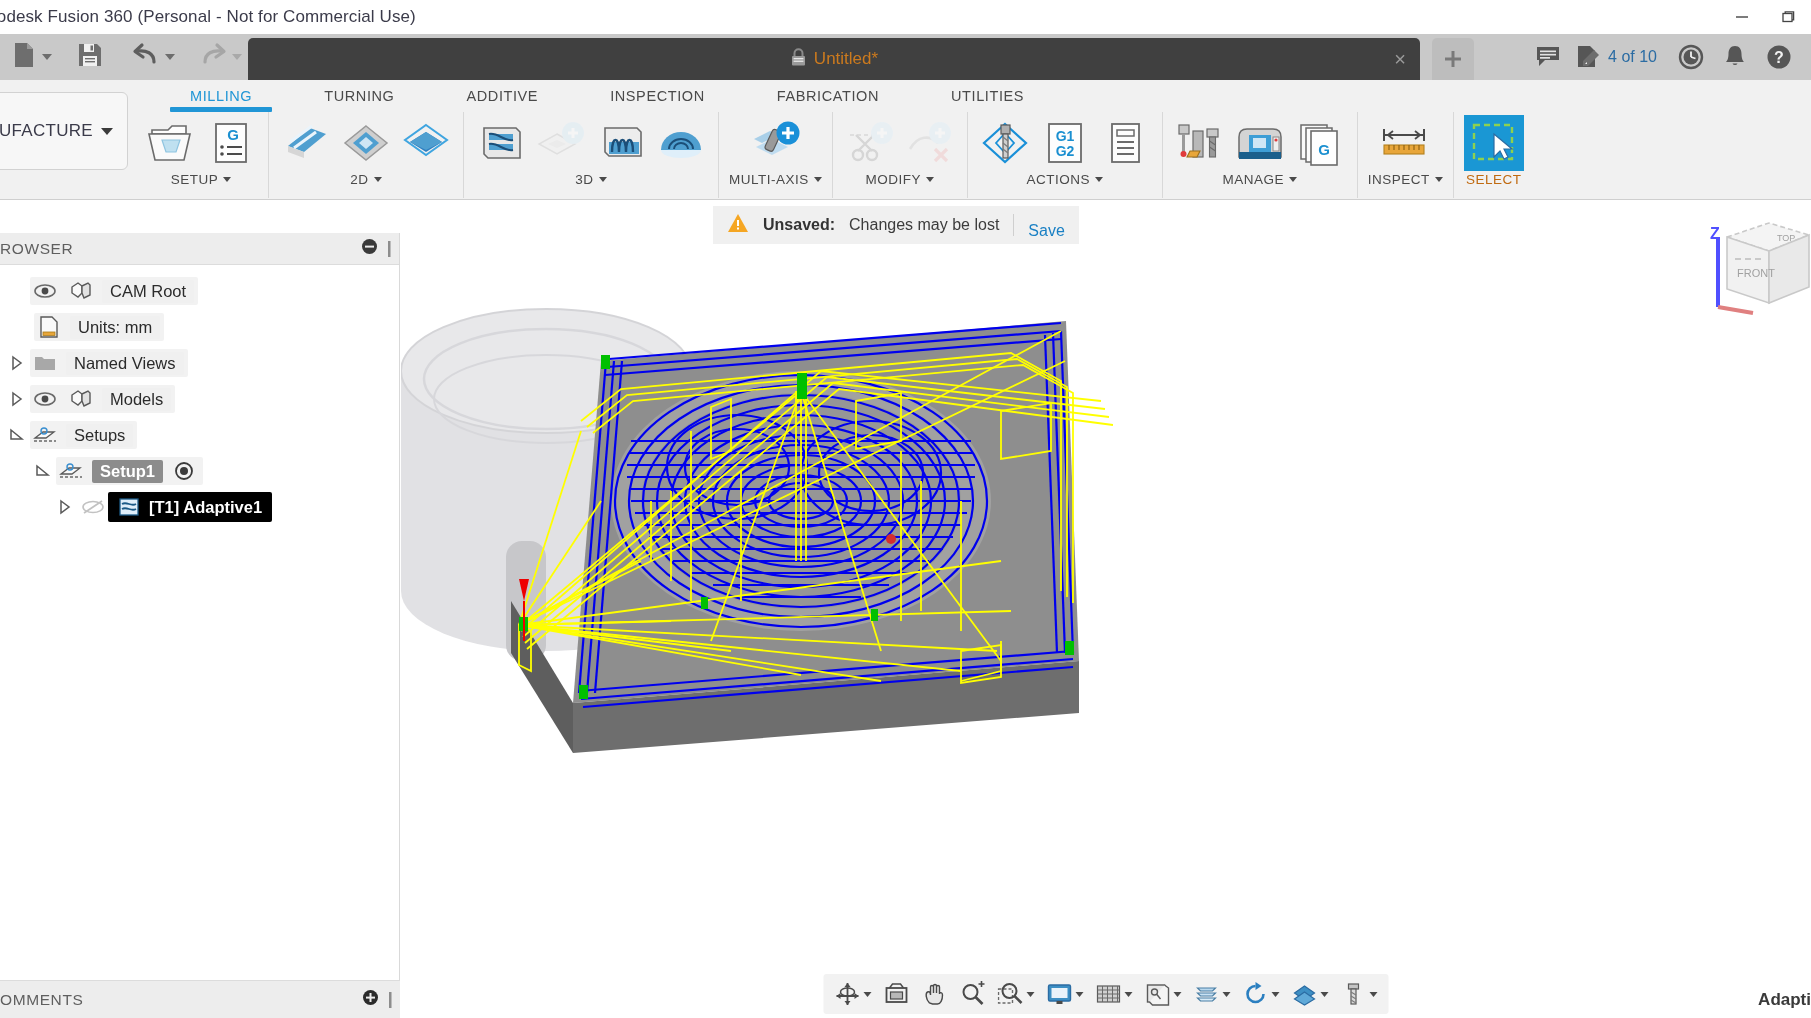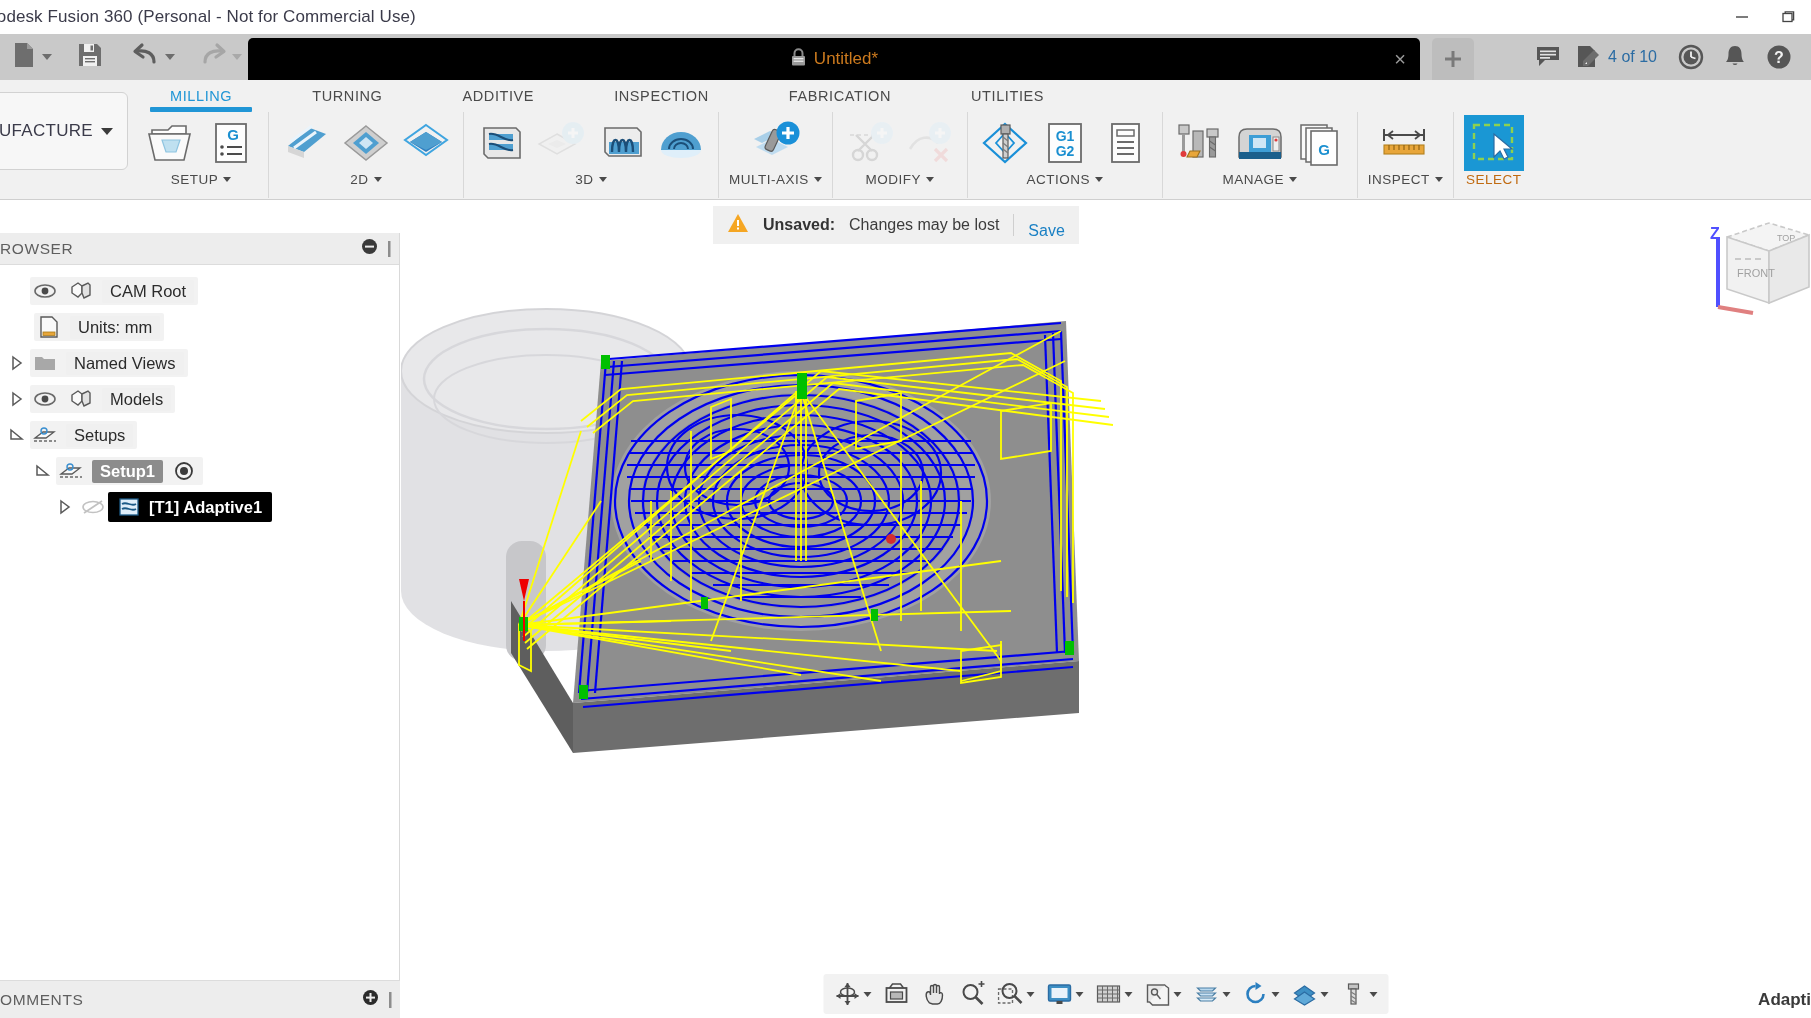--- a/index.html
+++ b/index.html
@@ -44,21 +44,21 @@
   }
   .qat-caret {
     width: 0; height: 0; margin-left: 5px;
     border-left: 5px solid transparent; border-right: 5px solid transparent;
     border-top: 6px solid #6d6d6d;
   }
   .qat-caret.dim { border-top-color: #a9a9a9; }
 
   .doctab {
     position: absolute; left: 248px; top: 38px; width: 1172px; height: 42px;
-    background: #000000; border-radius: 5px 5px 0 0;
+    background: #404040; border-radius: 5px 5px 0 0;
     display: flex; align-items: center; justify-content: center;
   }
   .doctab-inner { display: flex; align-items: center; gap: 7px; }
   .doctab-title { font-size: 17px; color: #cc7a1e; }
   .doctab-close {
     position: absolute; right: 14px; top: 50%; transform: translateY(-50%);
     font-size: 20px; color: #9a9a9a; line-height: 1;
   }
   .newtab {
     position: absolute; left: 1432px; top: 38px; width: 42px; height: 42px;
@@ -80,22 +80,22 @@
   }
   .ws-chip {
     position: absolute; left: -128px; top: 12px; width: 256px; height: 78px;
     background: #f7f7f7; border: 1px solid #d2d2d2; border-radius: 6px;
     display: flex; align-items: center; justify-content: flex-end;
     padding-right: 14px; gap: 8px;
   }
   .ws-chip-label { font-size: 17px; color: #3b3b4a; letter-spacing: .3px; }
 
   .tabs {
-    position: absolute; left: 136px; top: 4px;
-    display: flex; align-items: flex-start; gap: 12px;
+    position: absolute; left: 156px; top: 4px;
+    display: flex; align-items: flex-start; gap: 4px;
   }
   .tab {
     font-size: 14.5px; color: #4a4a4a; letter-spacing: .6px;
     padding: 4px 34px 0 34px; text-align: center; position: relative;
   }
   .tab.active { color: #2196d6; }
   .tab .under {
     display: none;
     position: absolute; left: 14px; right: 14px; bottom: -8px; height: 5px;
     background: #2196d6; border-radius: 1px;

